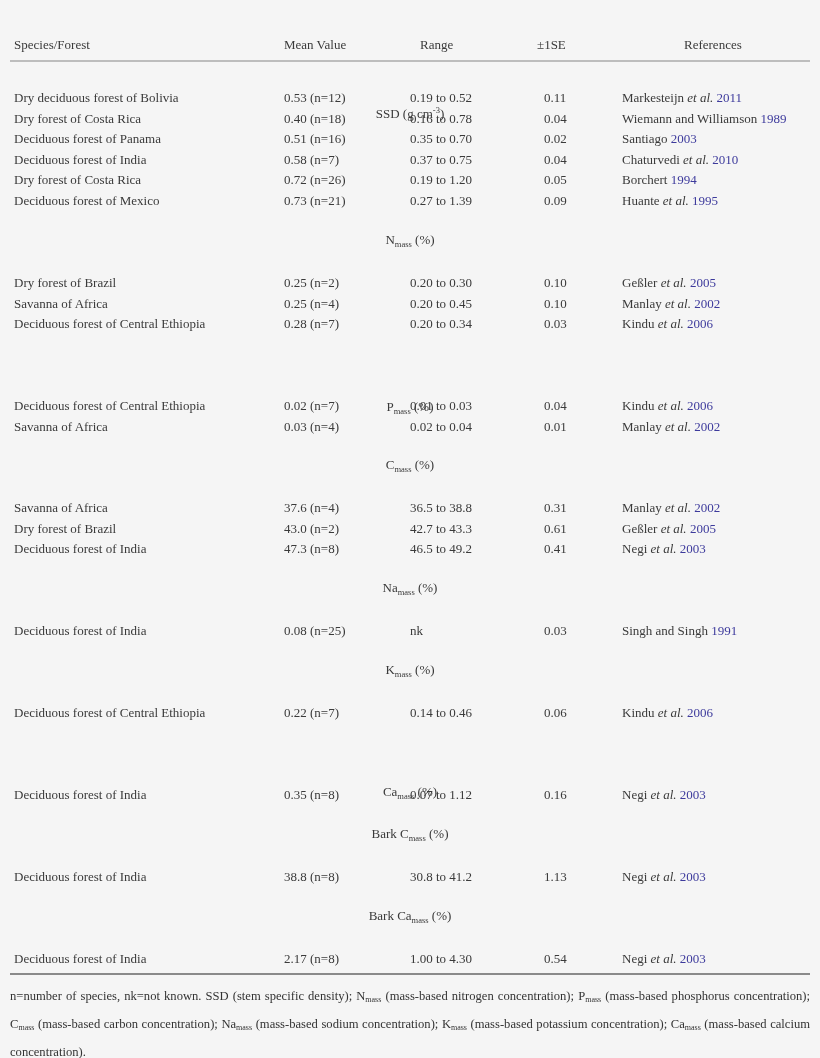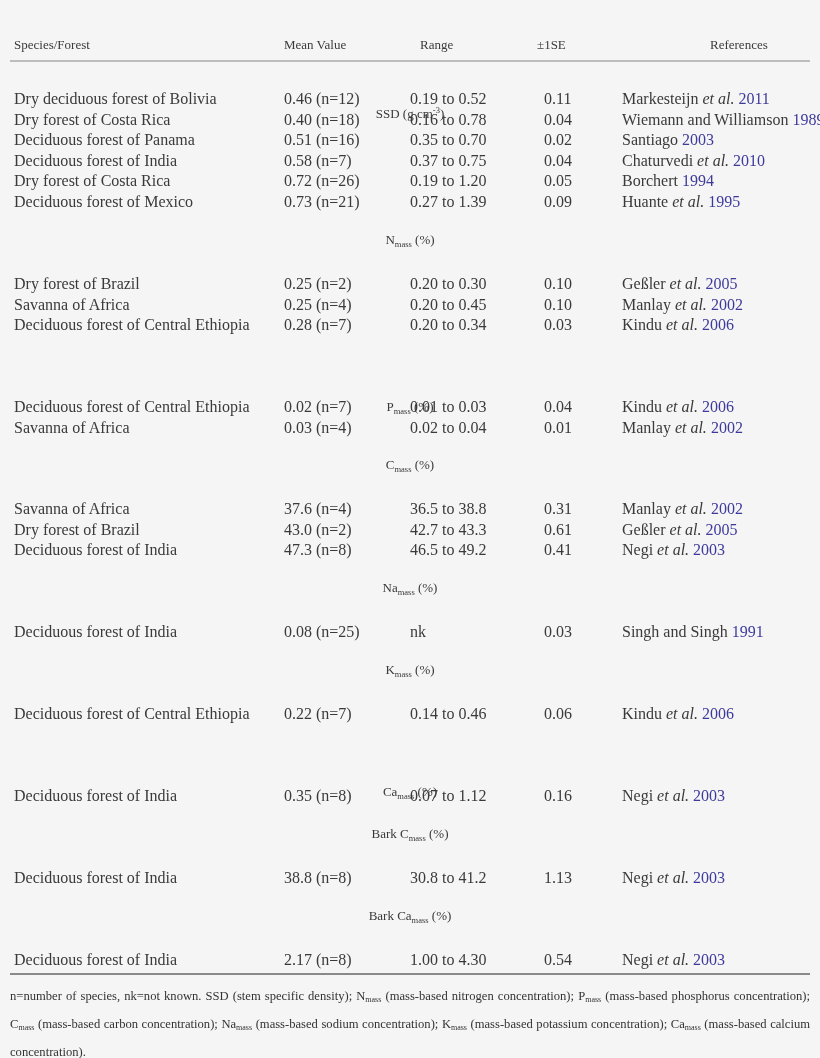--- a/index.html
+++ b/index.html
@@ -9,21 +9,21 @@
     color: #333; position: relative;
   }
   .tbl { position: absolute; left: 10px; width: 800px; top: 0; }
   .hdr { position: absolute; top: 37px; left: 0; width: 800px; height: 18px; font-size: 13px; color: #3a3a3a; }
   .hdr span { position: absolute; top: 0; white-space: nowrap; }
   .rule-top { position: absolute; top: 60px; left: 0; width: 800px; height: 2px; background: #bdbdbd; }
   .rule-bot { position: absolute; top: 973px; left: 0; width: 800px; height: 2px; background: #8a8a8a; }
   .section { position: absolute; left: 0; width: 800px; text-align: center; font-size: 13px; color: #3a3a3a; white-space: nowrap; }
   .section sub { font-size: 8.5px; vertical-align: -3px; }
   .section sup { font-size: 8.5px; vertical-align: 5px; }
-  .row { position: absolute; left: 0; width: 800px; height: 18px; font-size: 16px; color: #3a3a3a; }
+  .row { position: absolute; left: 0; width: 800px; height: 18px; font-size: 13px; color: #3a3a3a; }
   .row span { position: absolute; top: 0; white-space: nowrap; }
   .c-name { left: 4px; }
   .c-mean { left: 274px; }
   .c-range { left: 400px; }
   .c-se { left: 534px; }
   .c-ref { left: 612px; }
   .c-ref .it { font-style: italic; position: static; }
   .c-ref .yr { color: #3d3a9c; position: static; cursor: pointer; }
   .c-ref .au { position: static; }
   .foot { position: absolute; left: 10px; top: 984px; width: 800px; font-size: 12.6px; line-height: 24px; text-align: justify; color: #333; }
@@ -31,28 +31,28 @@
 </style>
 </head>
 <body>
 
 <div class="tbl">
   <div class="hdr">
     <span style="left:4px">Species/Forest</span>
     <span style="left:274px">Mean Value</span>
     <span style="left:410px">Range</span>
     <span style="left:527px">±1SE</span>
-    <span style="left:700px">References</span>
+    <span style="left:674px">References</span>
   </div>
   <div class="rule-top"></div>
   <div id="body">
       <div class="section" style="top: 68px; margin-top: 37px;"><span>SSD (g cm</span><sup>-3</sup><span>)</span></div>
       <div class="row" style="top: 90px;">
         <span class="c-name">Dry deciduous forest of Bolivia</span>
-        <span class="c-mean">0.46 (n=12)</span>
+        <span class="c-mean">0.53 (n=12)</span>
         <span class="c-range">0.19 to 0.52</span>
         <span class="c-se">0.11</span>
         <span class="c-ref"><span class="au">Markesteijn</span> <span class="it">et al.</span> <span class="yr">2011</span></span>
       </div>
       <div class="row" style="top: 110.5px;">
         <span class="c-name">Dry forest of Costa Rica</span>
         <span class="c-mean">0.40 (n=18)</span>
         <span class="c-range">0.16 to 0.78</span>
         <span class="c-se">0.04</span>
         <span class="c-ref"><span class="au">Wiemann and Williamson</span> <span class="yr">1989</span></span>

